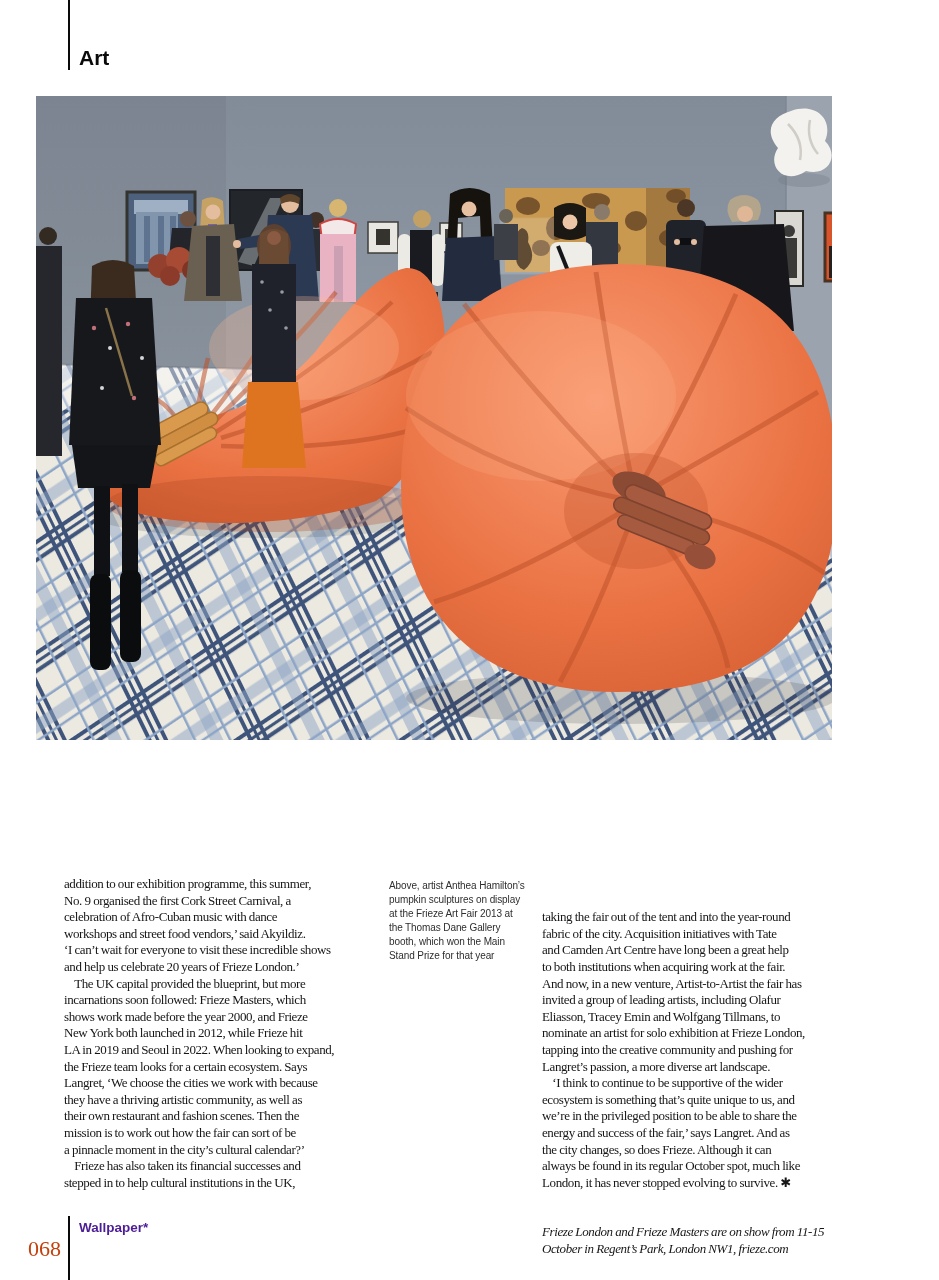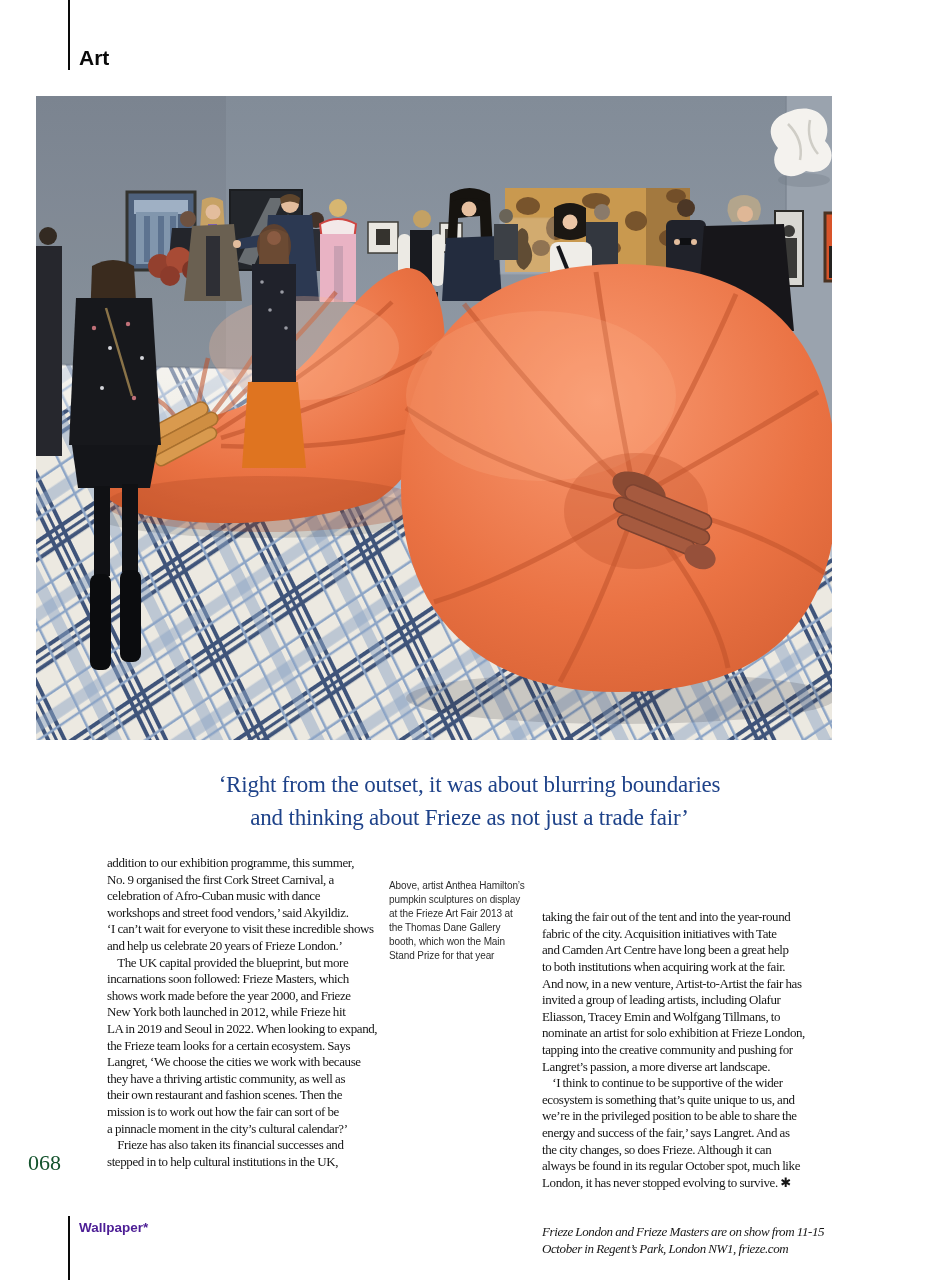--- a/index.html
+++ b/index.html
@@ -7,29 +7,29 @@
         font-family:"Liberation Serif",serif;color:#1b1b1b;}
   .section-rule{position:absolute;left:68px;top:0;width:2px;height:70px;background:#0a0a0a;}
   .section-label{position:absolute;left:79px;top:46px;font-family:"Liberation Sans",sans-serif;
         font-weight:700;font-size:21px;color:#0a0a0a;letter-spacing:0;}
   .photo{position:absolute;left:36px;top:96px;width:867px;height:644px;overflow:hidden;background:#8d96a2;}
   .photo svg{display:block;width:867px;height:644px;}
   .pull-quote{position:absolute;left:0;top:768px;width:939px;text-align:center;
         color:#1e4289;font-size:23px;line-height:33px;letter-spacing:-0.2px;white-space:pre-line;}
   .bodycol{position:absolute;font-size:13px;line-height:16.6px;letter-spacing:-0.4px;word-spacing:-0.3px;
         white-space:pre-wrap;color:#161616;}
-  .col-left{left:64px;top:855px;width:308px;margin-left:43px;}
+  .col-left{left:64px;top:876px;width:308px;}
   .col-right{left:542px;top:876px;width:320px;}
   .col-right .note{font-style:italic;}
   .caption{position:absolute;left:389px;top:879px;width:152px;font-family:"Liberation Sans",sans-serif;
         font-size:10px;line-height:14px;letter-spacing:-0.1px;color:#2e2e2e;white-space:pre-wrap;}
   .credit{position:absolute;left:866px;top:1213px;width:0;height:0;}
   .credit span{display:inline-block;transform:rotate(-90deg);transform-origin:0 0;white-space:nowrap;
         font-family:"Liberation Sans",sans-serif;font-size:10px;color:#4a4a4a;letter-spacing:0.1px;}
-  .footer-pagenum{position:absolute;left:28px;top:1150px;font-size:22px;color:#14532d;}
+  .footer-pagenum{position:absolute;left:28px;top:1236px;font-size:22px;color:#c2410c;}
   .footer-rule{position:absolute;left:68px;top:1216px;width:2px;height:64px;background:#0a0a0a;}
   .footer-brand{position:absolute;left:79px;top:1220px;font-family:"Liberation Sans",sans-serif;
         font-weight:700;font-size:13.5px;color:#4c1d95;}
 </style>
 </head>
 <body>
 
 <div class="page">
 
   <div class="section-rule"></div>
@@ -306,22 +306,20 @@
         <polygon points="212,286 262,286 270,372 206,372" fill="#df7420"></polygon>
       </g>
       <g>
         <path d="M832,150 L867,140 L867,374 L826,382 Z" fill="#273350"></path>
         <path d="M826,382 L867,374 L867,480 L828,486 Z" fill="#a32138"></path>
         <rect x="836" y="486" width="20" height="42" rx="6" fill="#17181c"></rect>
       </g>
     </svg>
   </figure>
 
-  <div class="pull-quote">‘Right from the outset, it was about blurring boundaries
-and thinking about Frieze as not just a trade fair’</div>
 
   <div class="bodycol col-left">addition to our exhibition programme, this summer,
 No. 9 organised the first Cork Street Carnival, a
 celebration of Afro-Cuban music with dance
 workshops and street food vendors,’ said Akyildiz.
 ‘I can’t wait for everyone to visit these incredible shows
 and help us celebrate 20 years of Frieze London.’
     The UK capital provided the blueprint, but more
 incarnations soon followed: Frieze Masters, which
 shows work made before the year 2000, and Frieze

